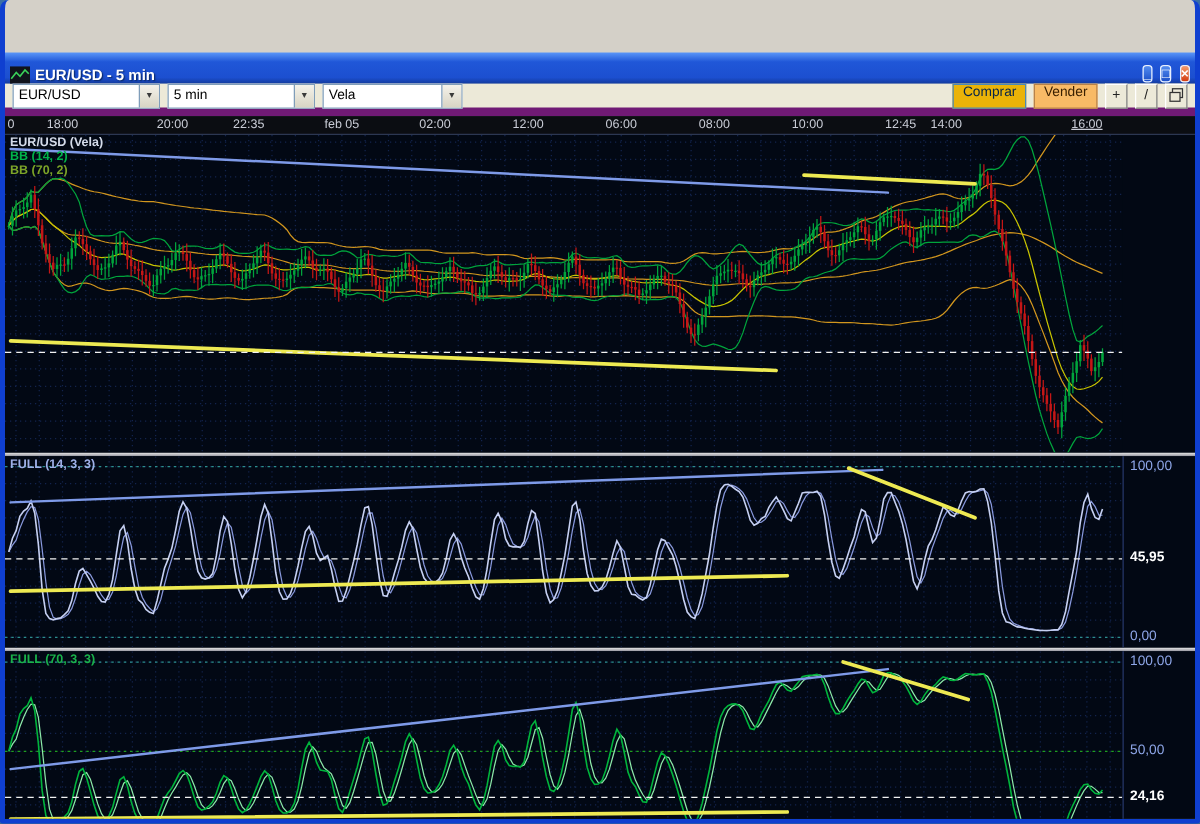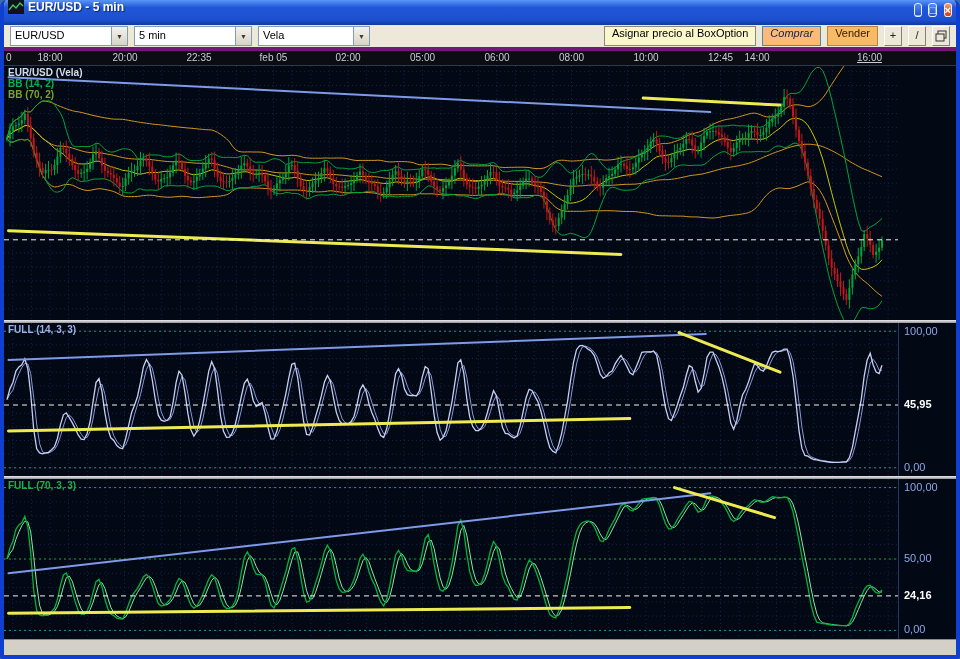--- a/index.html
+++ b/index.html
@@ -1,41 +1,41 @@
 <!DOCTYPE html>
 <html><head>
 <meta charset="utf-8">
 <style>
   * { margin:0; padding:0; box-sizing:border-box; }
   html,body { width:960px; height:659px; background:#3a6ea5; font-family:"Liberation Sans",sans-serif; }
   .window { position:relative; width:960px; height:659px; border:4px solid #0f3fd0; border-top:none;
             border-radius:7px 7px 3px 3px; overflow:hidden; background:#d4d0c8; }
   
-  .titlebar { height:25px; display:flex; align-items:flex-start; padding:0 4px;
-    background:linear-gradient(180deg,#5a96f8 0%,#2057d8 30%,#1c4fd0 80%,#123a9c 100%); }
+  .titlebar { height:25px; display:flex; align-items:flex-end; padding:0 4px;
+    background:linear-gradient(180deg,#5a96f8 0%,#2057d8 30%,#1c4fd0 80%,#123a9c 100%);margin-top:42px; }
   .title-icon { width:16px; height:14px; margin-right:4px; display:inline-block; }
   .title-text { flex:1; color:#fff; font-weight:bold; font-size:12px; text-shadow:1px 1px 1px #0a2a6a;
     white-space:nowrap; overflow:hidden; }
   .wbtn { width:21px; height:19px; margin-left:2px; border-radius:3px; border:1px solid #e8f0ff;
     background:linear-gradient(#538cf0,#1c50c8); color:#fff; font-size:11px; font-weight:bold;
     line-height:15px; text-align:center; cursor:pointer; font-family:"Liberation Sans",sans-serif; }
   .wbtn.close { background:linear-gradient(#f49a6a,#d43c10); }
   
   .toolbar { height:26px; background:#ece9d8; display:flex; align-items:center; padding:0 6px; gap:6px;
-    border-bottom:4px solid #701a75; }
+    border-bottom:7px solid #701a75; }
   .combo { display:flex; width:118px; height:20px; background:#fff; border:1px solid #7f9db9;
     font-size:11px; align-items:stretch; cursor:pointer; }
   .combo .val { flex:1; padding:2px 4px; color:#000; white-space:nowrap; overflow:hidden; }
   .combo .cbtn { width:16px; background:linear-gradient(#f4f2ea,#d8d4c4); border-left:1px solid #7f9db9;
     font-size:7px; color:#3a3a3a; display:flex; align-items:center; justify-content:center; }
   .tb-spacer { flex:1; }
   .tb-btn { height:20px; font-size:11px; padding:0 7px; border:1px solid #8a8a7a; background:#f6f2d8;
     color:#000; cursor:pointer; font-family:"Liberation Sans",sans-serif; white-space:nowrap; }
   .tb-btn.assign { background:#fbf7cc; }
-  .tb-btn.buy { background:#fdba74; border-color:#4a88b8; color:#05244a;font-style:italic; }
+  .tb-btn.buy { background:#eab308; border-color:#4a88b8; color:#05244a; }
   .tb-btn.sell { background:#f8ba66; border-color:#b8824a; color:#3a2000; }
   .icon-btn { width:18px; height:20px; background:#ece9d8; border:1px solid;
     border-color:#fff #808080 #808080 #fff; font-size:11px; color:#222; line-height:17px;
     text-align:center; cursor:pointer; }
   
   .time-axis { position:relative; height:15px; background:#0b0d12; border-bottom:1px solid #2c3752;
     color:#c9ccd6; font-size:10px; }
   .time-label { position:absolute; top:1px; white-space:nowrap; }
   
   .chart-stack { background:#020814; }
@@ -82,42 +82,41 @@
     </span>
     <span class="combo">
       <span class="val">5 min</span>
       <span class="cbtn">▼</span>
     </span>
     <span class="combo" style="width:112px">
       <span class="val">Vela</span>
       <span class="cbtn">▼</span>
     </span>
     <span class="tb-spacer"></span>
-    <span class="tb-btn assign">Asignar precio al BoxOption</span>
     <span class="tb-btn buy">Comprar</span>
     <span class="tb-btn sell">Vender</span>
     <span class="icon-btn">+</span>
     <span class="icon-btn">/</span>
     <span class="icon-btn">
       <svg width="12" height="12" style="vertical-align:middle">
           <rect x="3" y="1" width="8" height="7" fill="none" stroke="#333"></rect>
           <rect x="1" y="4" width="8" height="7" fill="#ece9d8" stroke="#333"></rect>
         </svg>
     </span>
   </div>
 
   <div class="chart-stack">
     <div class="time-axis" id="time-axis">
         <span class="time-label" style="left: 2px;">0</span>
         <span class="time-label" style="left: 46px; transform: translateX(-50%);">18:00</span>
-        <span class="time-label" style="left: 121px; transform: translateX(-50%);">20:00</span>
+        <span class="time-label" style="left: 134px; transform: translateX(-50%);">20:00</span>
         <span class="time-label" style="left: 195px; transform: translateX(-50%);">22:35</span>
         <span class="time-label" style="left: 269.5px; transform: translateX(-50%);">feb 05</span>
         <span class="time-label" style="left: 344px; transform: translateX(-50%);">02:00</span>
-        <span class="time-label" style="left: 418.5px; transform: translateX(-50%);">05:00</span>
+        <span class="time-label" style="left: 418.5px; transform: translateX(-50%);">12:00</span>
         <span class="time-label" style="left: 493px; transform: translateX(-50%);">06:00</span>
         <span class="time-label" style="left: 567.5px; transform: translateX(-50%);">08:00</span>
         <span class="time-label" style="left: 642px; transform: translateX(-50%);">10:00</span>
         <span class="time-label" style="left: 716.5px; transform: translateX(-50%);">12:45</span>
         <span class="time-label" style="left: 753px; transform: translateX(-50%);">14:00</span>
         <span class="time-label" style="left: 865.5px; transform: translateX(-50%); text-decoration: underline;">16:00</span>
       </div>
 
     <div class="panel" style="height:254px">
       <div class="plot" id="plot0" style="height:254px">

